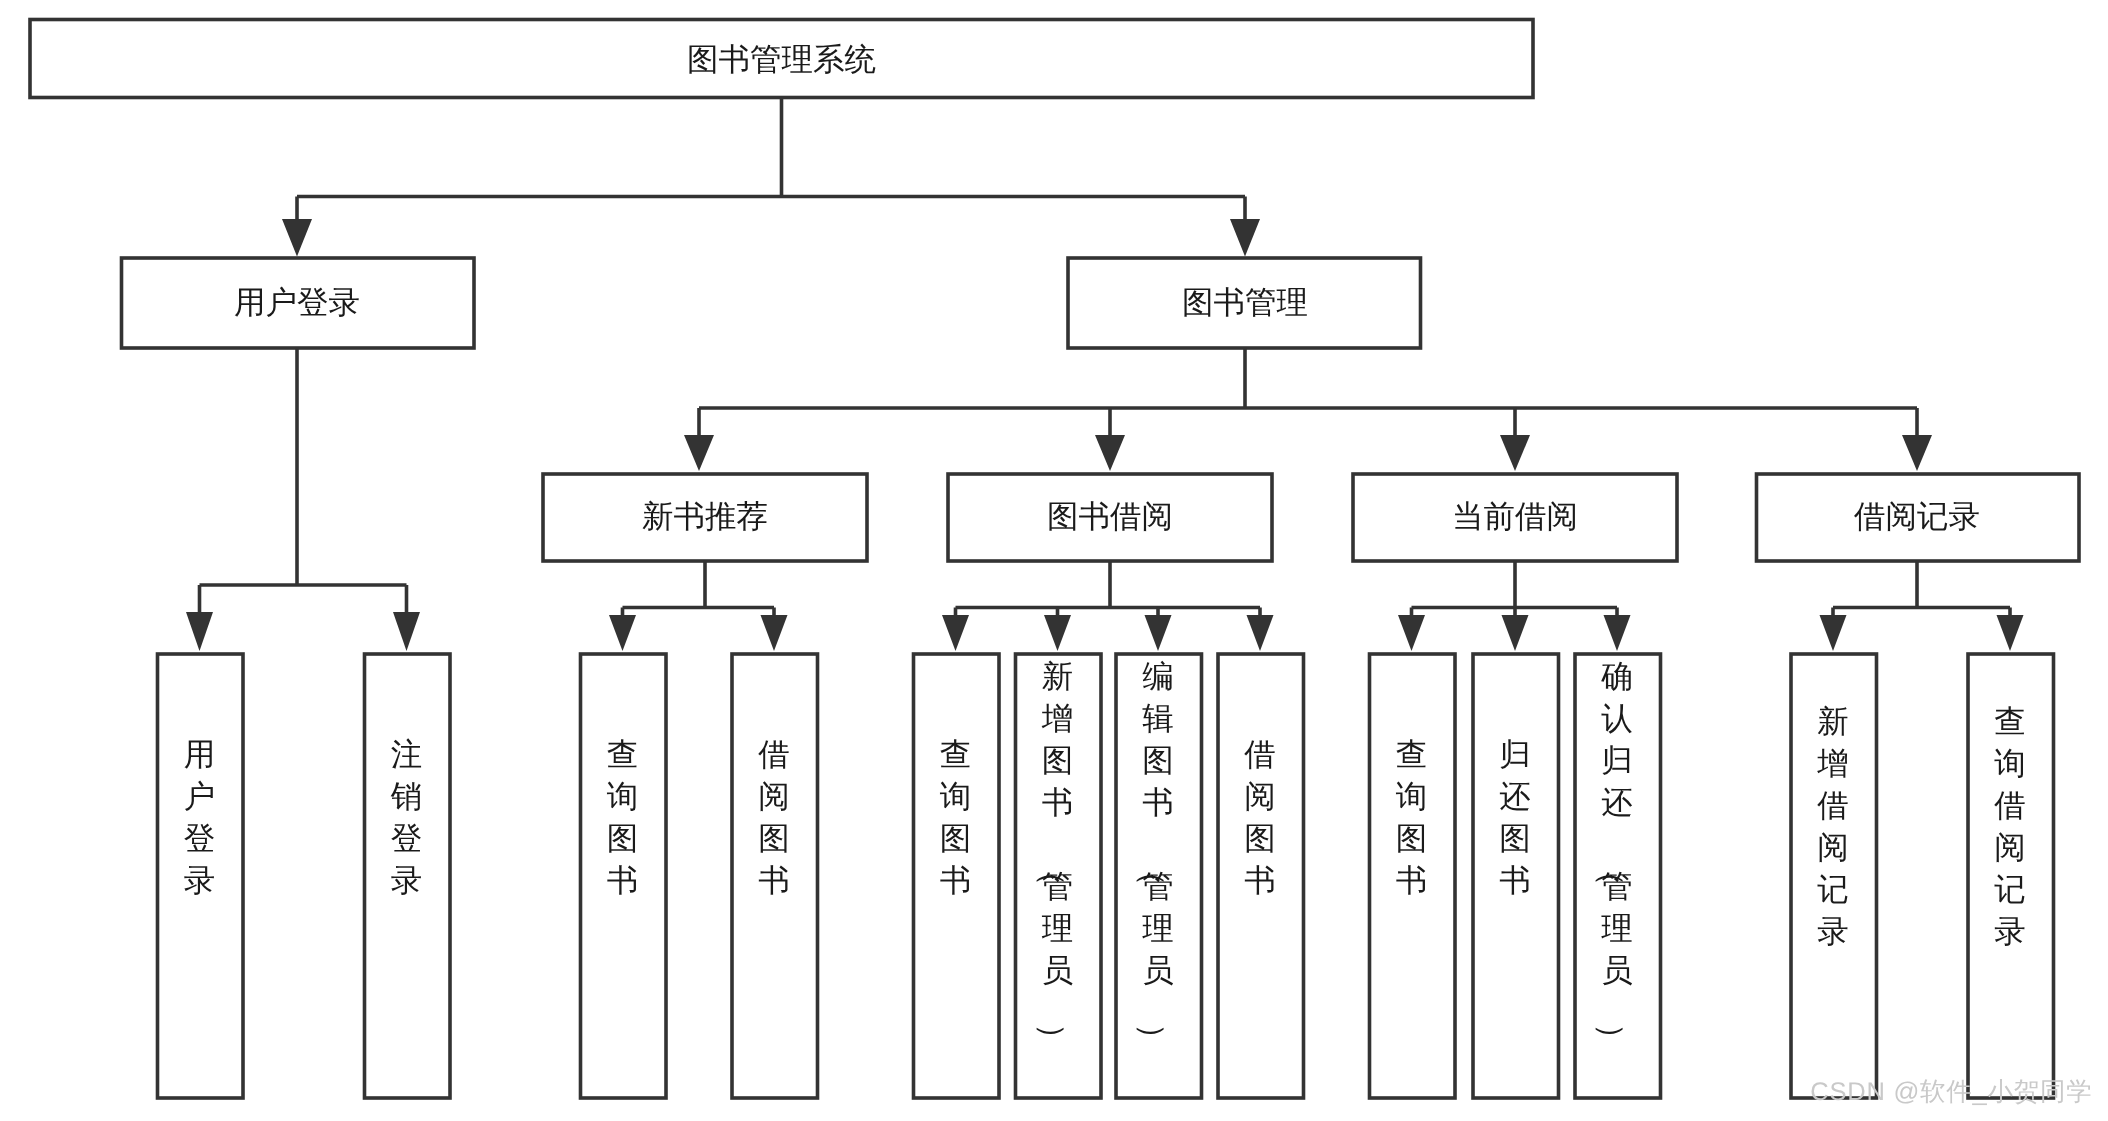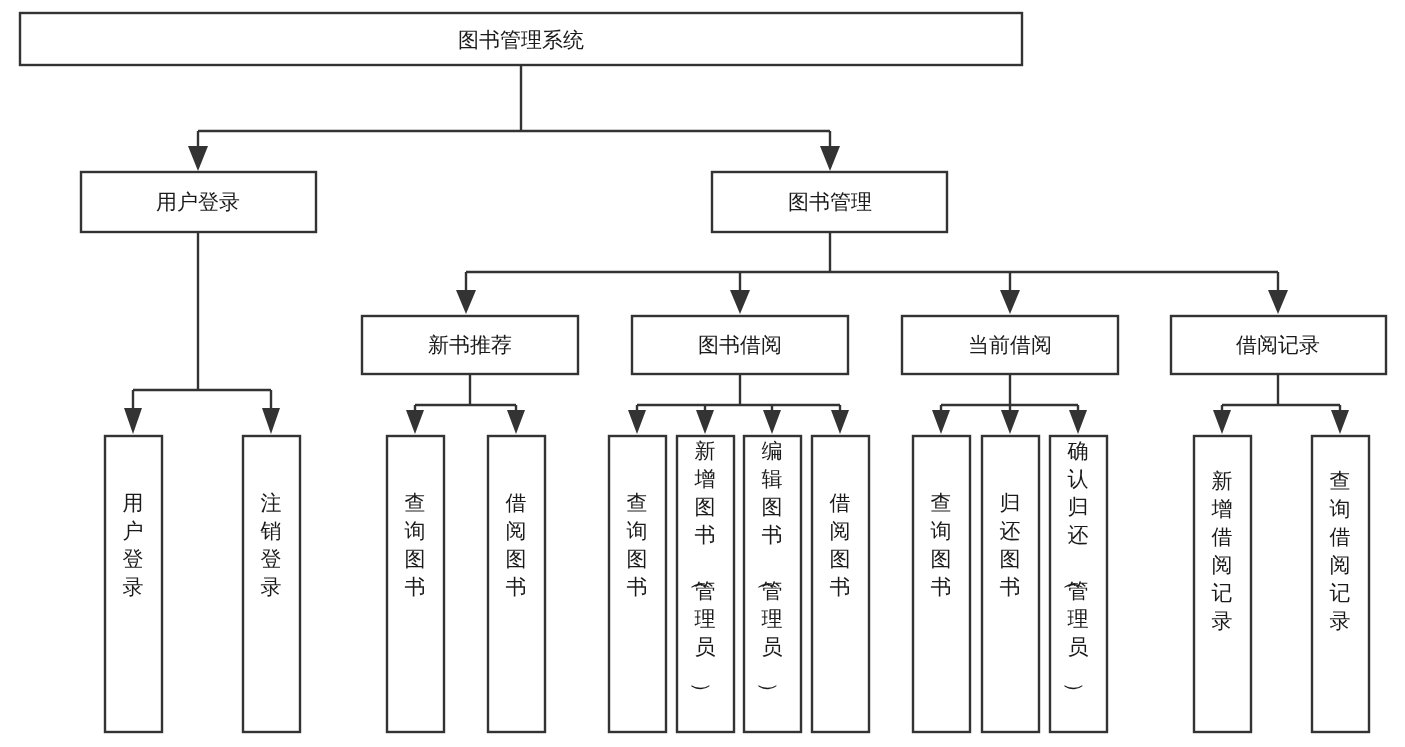--- a/index.html
+++ b/index.html
@@ -220,13 +220,14 @@
         <rect class="node-rect" x="1194" y="436" width="57" height="296"></rect>
         <text class="node-label-v" x="1222" y="488"><tspan x="1222" y="488">新</tspan><tspan x="1222" y="516">增</tspan><tspan x="1222" y="544">借</tspan><tspan x="1222" y="572">阅</tspan><tspan x="1222" y="600">记</tspan><tspan x="1222" y="628">录</tspan></text>
       </g>
       <g>
         <rect class="node-rect" x="1312" y="436" width="57" height="296"></rect>
         <text class="node-label-v" x="1340" y="488"><tspan x="1340" y="488">查</tspan><tspan x="1340" y="516">询</tspan><tspan x="1340" y="544">借</tspan><tspan x="1340" y="572">阅</tspan><tspan x="1340" y="600">记</tspan><tspan x="1340" y="628">录</tspan></text>
       </g>
     </g>
   </svg>
 
+  <div class="watermark">CSDN @软件_小贺同学</div>
 </div>
 
 </body></html>

